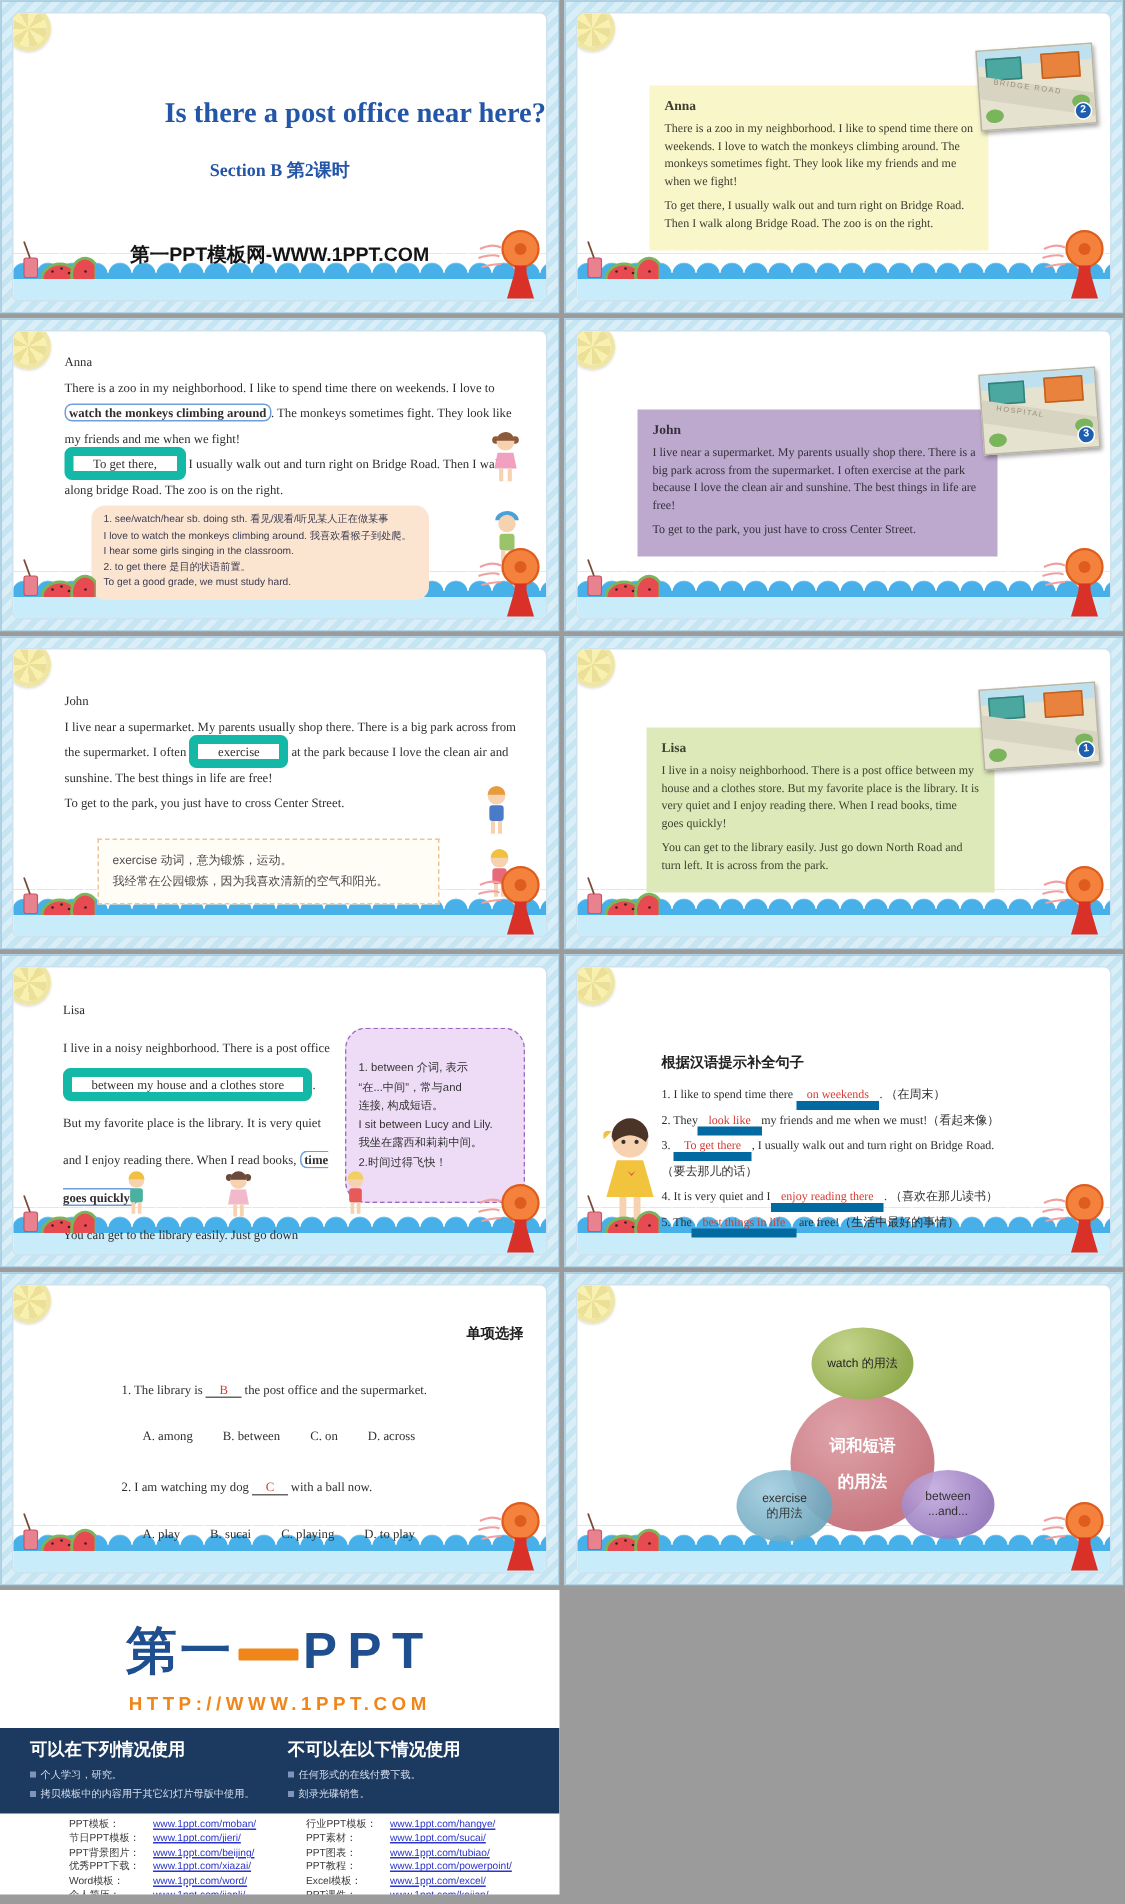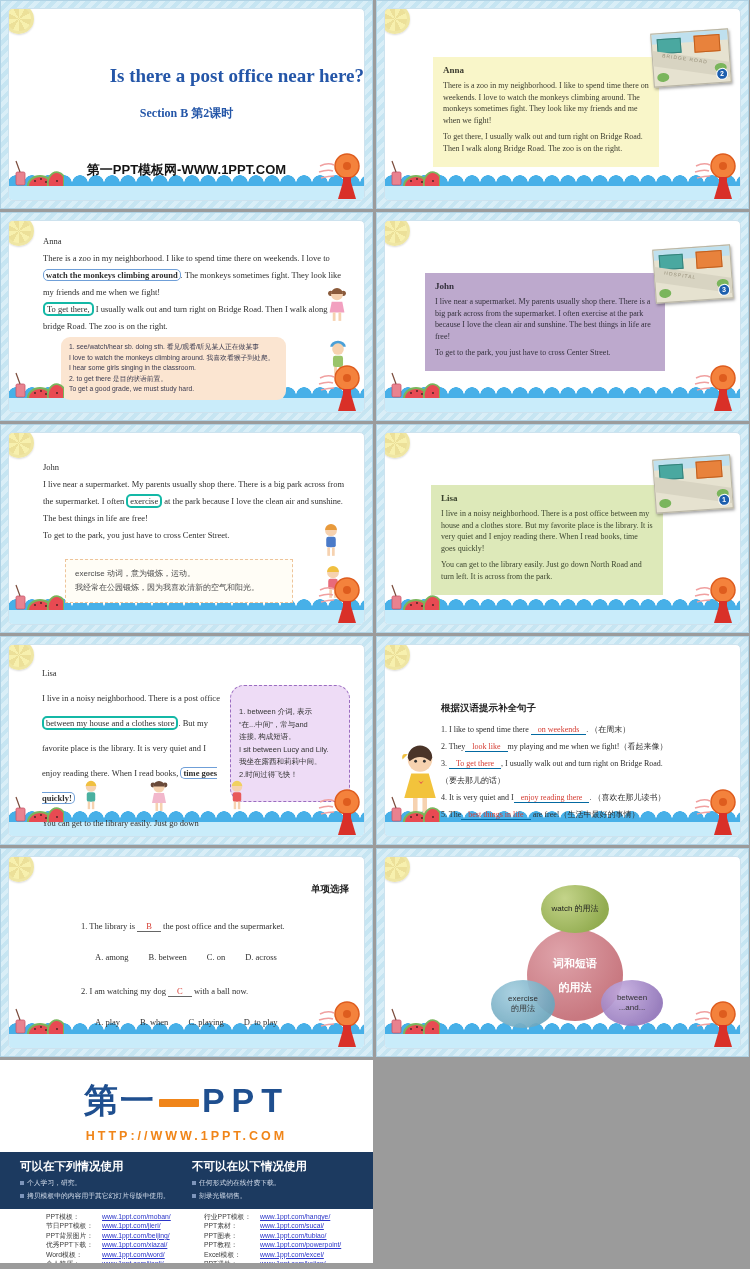--- a/index.html
+++ b/index.html
@@ -25,21 +25,21 @@
   .melon { position:absolute; left:4px; bottom:10px; z-index:3; }
   .fan { position:absolute; right:2px; bottom:0px; z-index:3; }
   
   .z2 { z-index:2; }
   .bx { position:absolute; z-index:2; padding:7px 10px;
         font:8px/1.45 "Liberation Serif", serif; color:#3d3d30; }
   .bx .spk { font-weight:bold; font-size:9px; margin-bottom:3px; }
   .bx p { margin:0 0 5px; }
   .passage { position:absolute; z-index:2; font:8.5px/17px "Liberation Serif", serif; color:#2f2f2f; }
   .passage .spk { display:block; }
-  .rbox { border:2px solid #14b8a6; border-radius:5px; padding:0 2px; }
+  .rbox { border:6px solid #14b8a6; border-radius:5px; padding:0 13px; }
   .bbox { border:1px solid #6f9fd8; border-radius:5px; padding:0 2px;font-weight:bold; }
   .map { position:absolute; width:78px; height:54px; background:#e6e2d0; border:1px solid #b9b5a5;
          transform:rotate(-4deg); box-shadow:1px 2px 3px rgba(0,0,0,.35); overflow:hidden; z-index:4; }
   .map .sky { height:10px; background:#bfe0ee; }
   .map .bld1 { position:absolute; left:5px; top:5px; width:24px; height:15px; background:#4aa8a0; border:1px solid #35807a; }
   .map .bld2 { position:absolute; right:8px; top:4px; width:26px; height:17px; background:#e8823c; border:1px solid #c05f1e; }
   .map .road { position:absolute; left:-14px; top:24px; width:130%; height:15px; background:#d8d4c2; transform:rotate(12deg); }
   .map .roadlabel { position:absolute; left:9px; top:23px; font-size:5px; letter-spacing:1px; color:#97907a;
                     transform:rotate(12deg); white-space:nowrap; }
   .map .bush1, .map .bush2 { position:absolute; width:12px; height:9px; border-radius:50%; background:#7ab55c; }
@@ -58,21 +58,21 @@
   .t1-title { position:absolute; left:0; right:0; top:56px; text-align:right;
               font:bold 19px "Liberation Serif", serif; color:#2456a8; z-index:2;margin-left:20px; }
   .t1-sub { position:absolute; left:0; right:0; top:96px; text-align:center;
             font:bold 12px "Liberation Serif", serif; color:#2456a8; z-index:2; }
   .t1-site { position:absolute; left:0; right:0; top:152px; text-align:center;
              font:bold 13px "Liberation Sans", sans-serif; color:#141414; z-index:2; }
   
   .fill { position:absolute; left:56px; top:24px; width:286px; font:8px/17px "Liberation Serif", serif;
           color:#2f2f2f; z-index:2; }
   .fill .hd { font:bold 9.5px "Liberation Sans", sans-serif; color:#222; margin-bottom:6px;margin-top:33px; }
-  .ans { color:#d43c32; border-bottom:1px solid #0369a1; padding:0 7px; }
+  .ans { color:#d43c32; border-bottom:6px solid #0369a1; padding:0 7px; }
   
   .mc { position:absolute; left:72px; top:26px; width:268px; font:8.5px/1 "Liberation Serif", serif;
         color:#2f2f2f; z-index:2; }
   .mc .hd { font:bold 9.5px "Liberation Sans", sans-serif; color:#222;text-align:right; }
   .mc .q { margin-top:26px; }
   .mc .opts { margin-top:22px; padding-left:14px; }
   .mc .opts span { margin-right:20px; }
   .ans2 { color:#d43c32; border-bottom:1px solid #666; padding:0 9px; }
   
   .bubble { position:absolute; border-radius:50%; display:flex; flex-direction:column; align-items:center;
@@ -492,21 +492,21 @@
 </div>
       </div>
   </div>
 
   <div class="slide">
     <div class="frame">
         <div class="inner deco-host">
       <div class="fill">
         <div class="hd">根据汉语提示补全句子</div>
         <div><span>1. I like to spend time there </span><span class="ans">on  weekends</span><span>. （在周末）</span></div>
-        <div><span>2. They</span><span class="ans">look  like</span><span>my playing and me when we fight!（看起来像）</span></div>
+        <div><span>2. They</span><span class="ans">look  like</span><span>my friends and me when we must!（看起来像）</span></div>
         <div><span>3. </span><span class="ans">To  get  there</span><span>, I usually walk out and turn right on Bridge Road.</span></div>
         <div><span>（要去那儿的话）</span></div>
         <div><span>4. It is very quiet and I</span><span class="ans">enjoy  reading  there</span><span>. （喜欢在那儿读书）</span></div>
         <div><span>5. The</span><span class="ans">best  things  in  life</span><span> are free!（生活中最好的事情）</span></div>
       </div>
       <svg class="kid" style="left:14px;top:100px;" width="42" height="78" viewBox="0 0 24 44">
         <path d="M2 8 Q1 4 5 5 Z" fill="#f0c040"></path>
         <circle cx="12" cy="8" r="7" fill="#f6d2b0"></circle>
         <path d="M5 7 A7 7 0 0 1 19 7 L18 9 Q12 4 6 9 Z" fill="#4a3428"></path>
         <circle cx="9.5" cy="9" r="0.8" fill="#333"></circle>
@@ -549,21 +549,21 @@
   </div>
 
   <div class="slide">
     <div class="frame">
         <div class="inner deco-host">
       <div class="mc">
         <div class="hd">单项选择</div>
         <div class="q"><span>1. The library is </span><span class="ans2">B</span><span> the post office and the supermarket.</span></div>
         <div class="opts"><span>A. among</span><span>B. between</span><span>C. on</span><span>D. across</span></div>
         <div class="q"><span>2. I am watching my dog </span><span class="ans2">C</span><span> with a ball now.</span></div>
-        <div class="opts"><span>A. play</span><span>B. when</span><span>C. playing</span><span>D. to play</span></div>
+        <div class="opts"><span>A. play</span><span>B. sucai</span><span>C. playing</span><span>D. to play</span></div>
       </div>
 
   <div class="lemon"></div>
   <div class="wave">
     <div class="bumps"></div>
             <div class="seabar"></div>
             <div class="sea"></div>
   </div>
   <svg class="melon" width="52" height="30" viewBox="0 0 52 30">
     <rect x="3" y="12" width="9" height="13" rx="1.5" fill="#e8828f" stroke="#c9556a" stroke-width="0.8"></rect>

